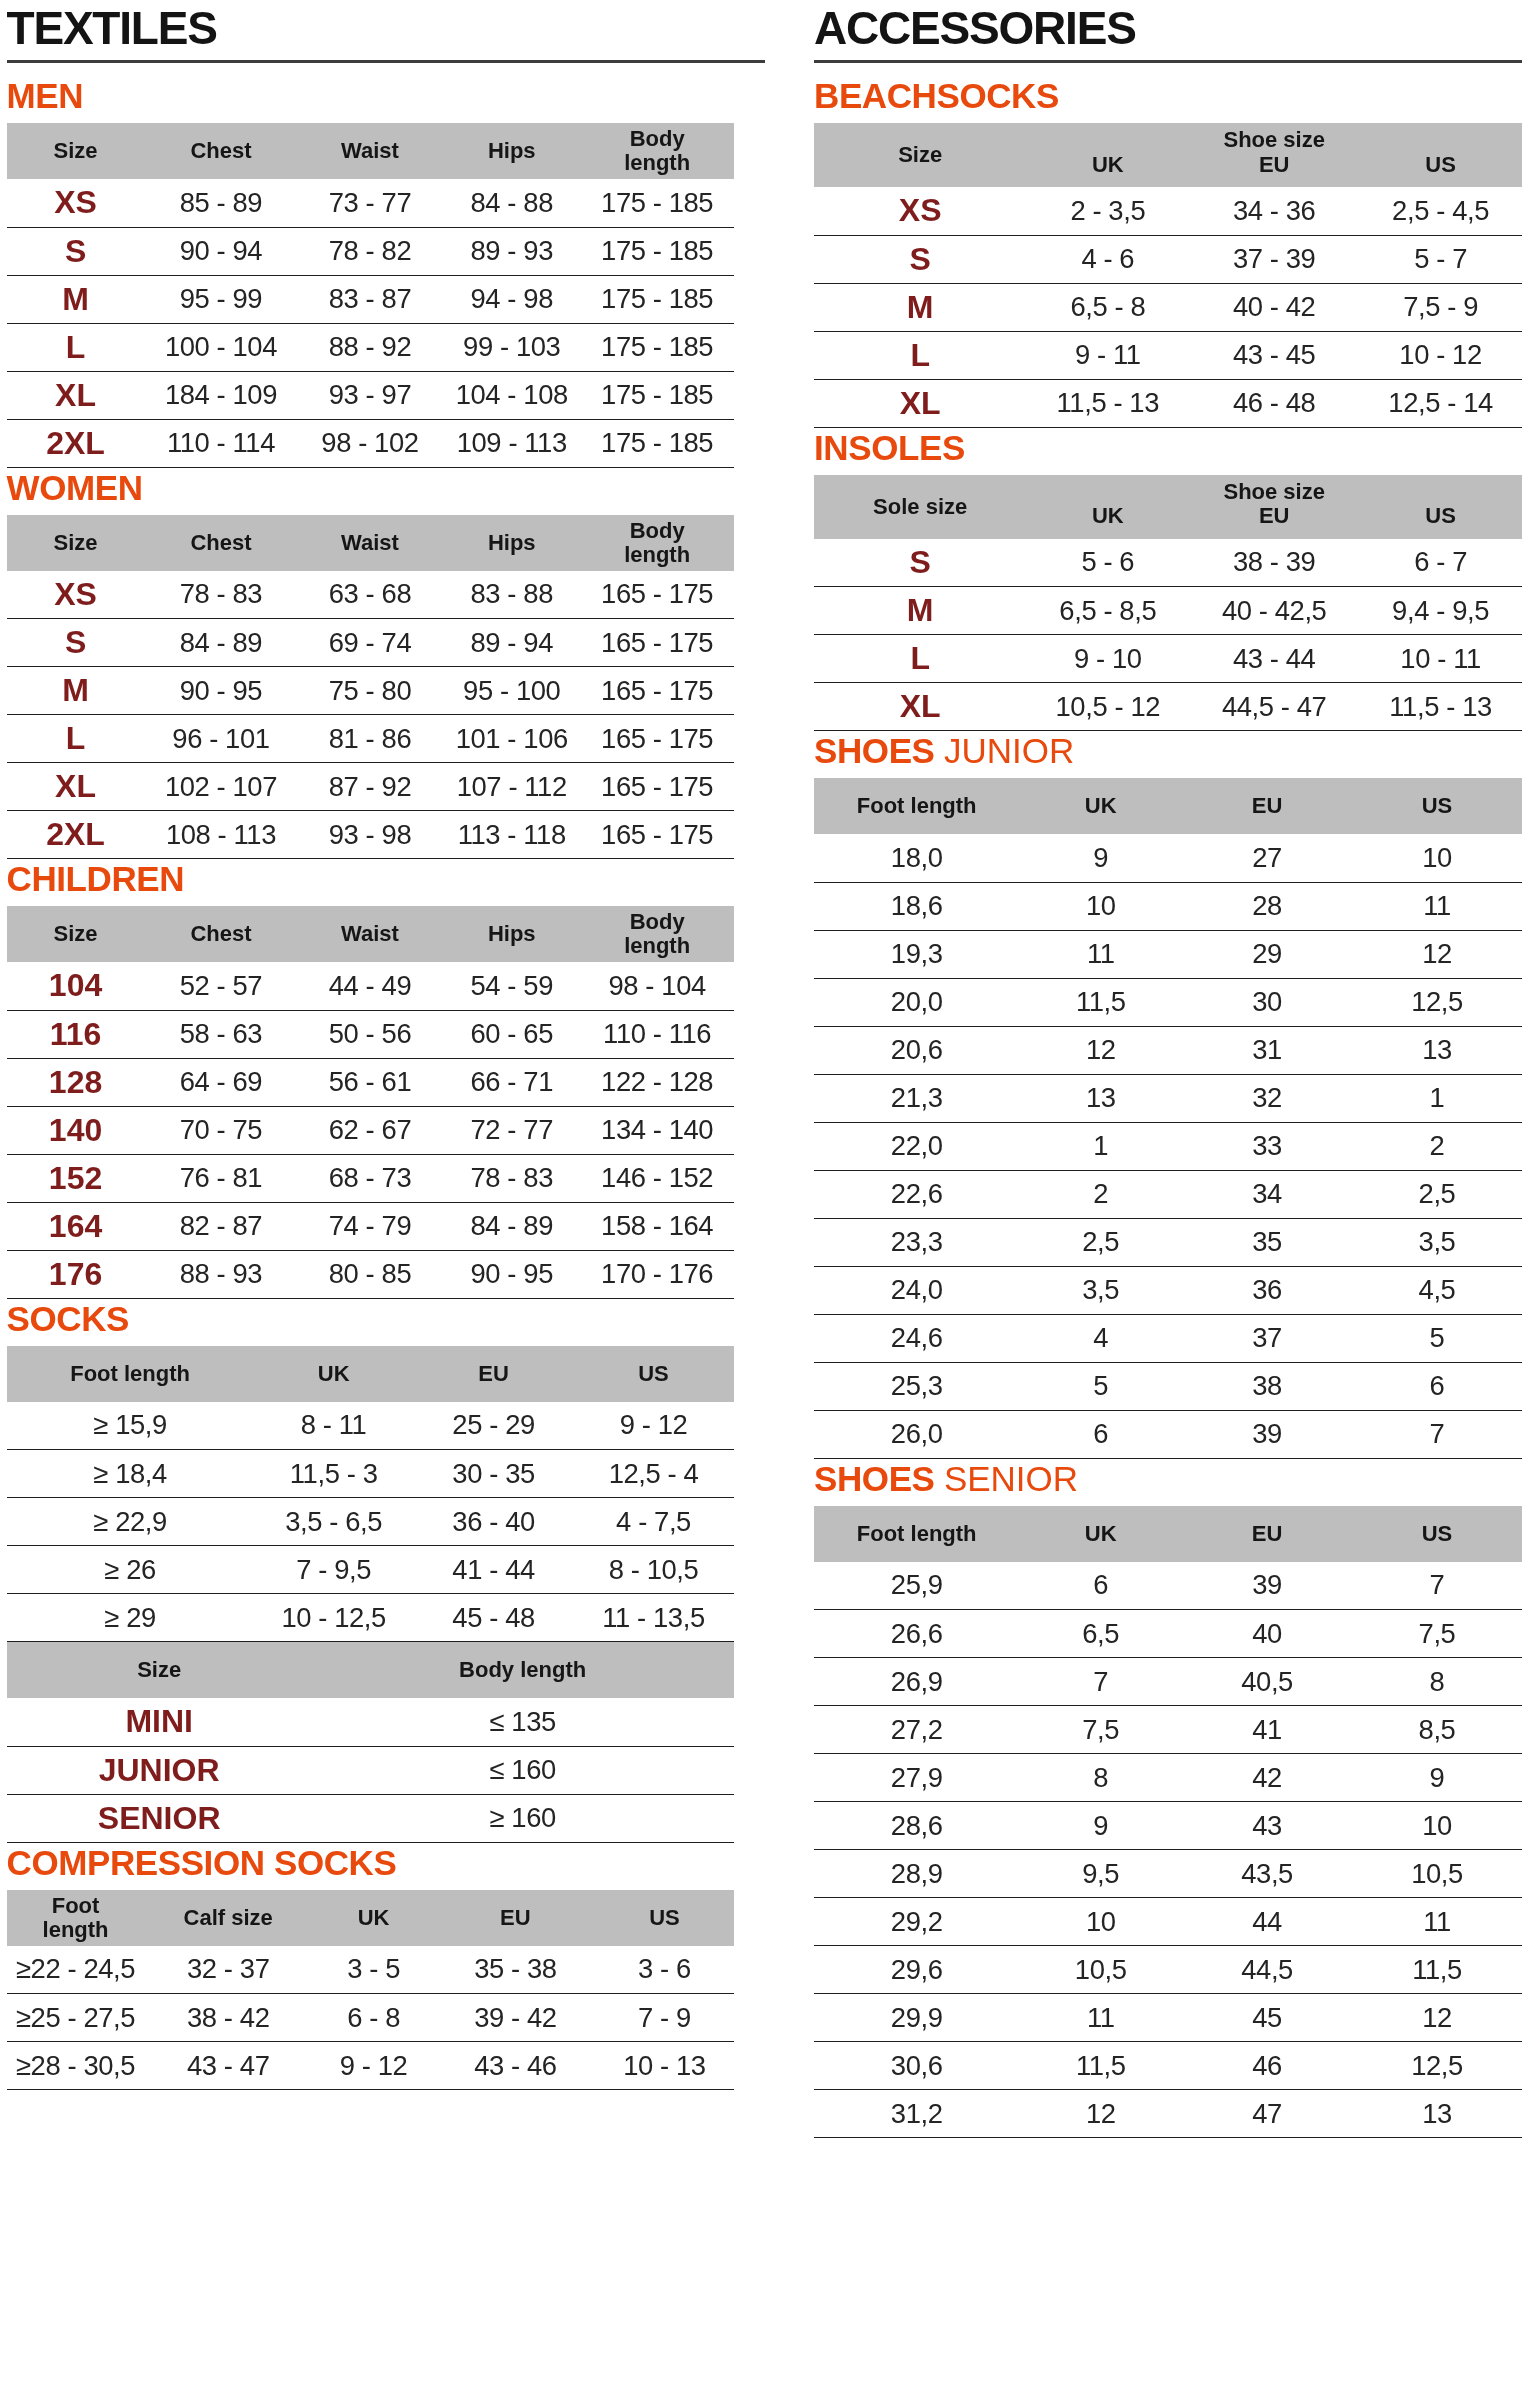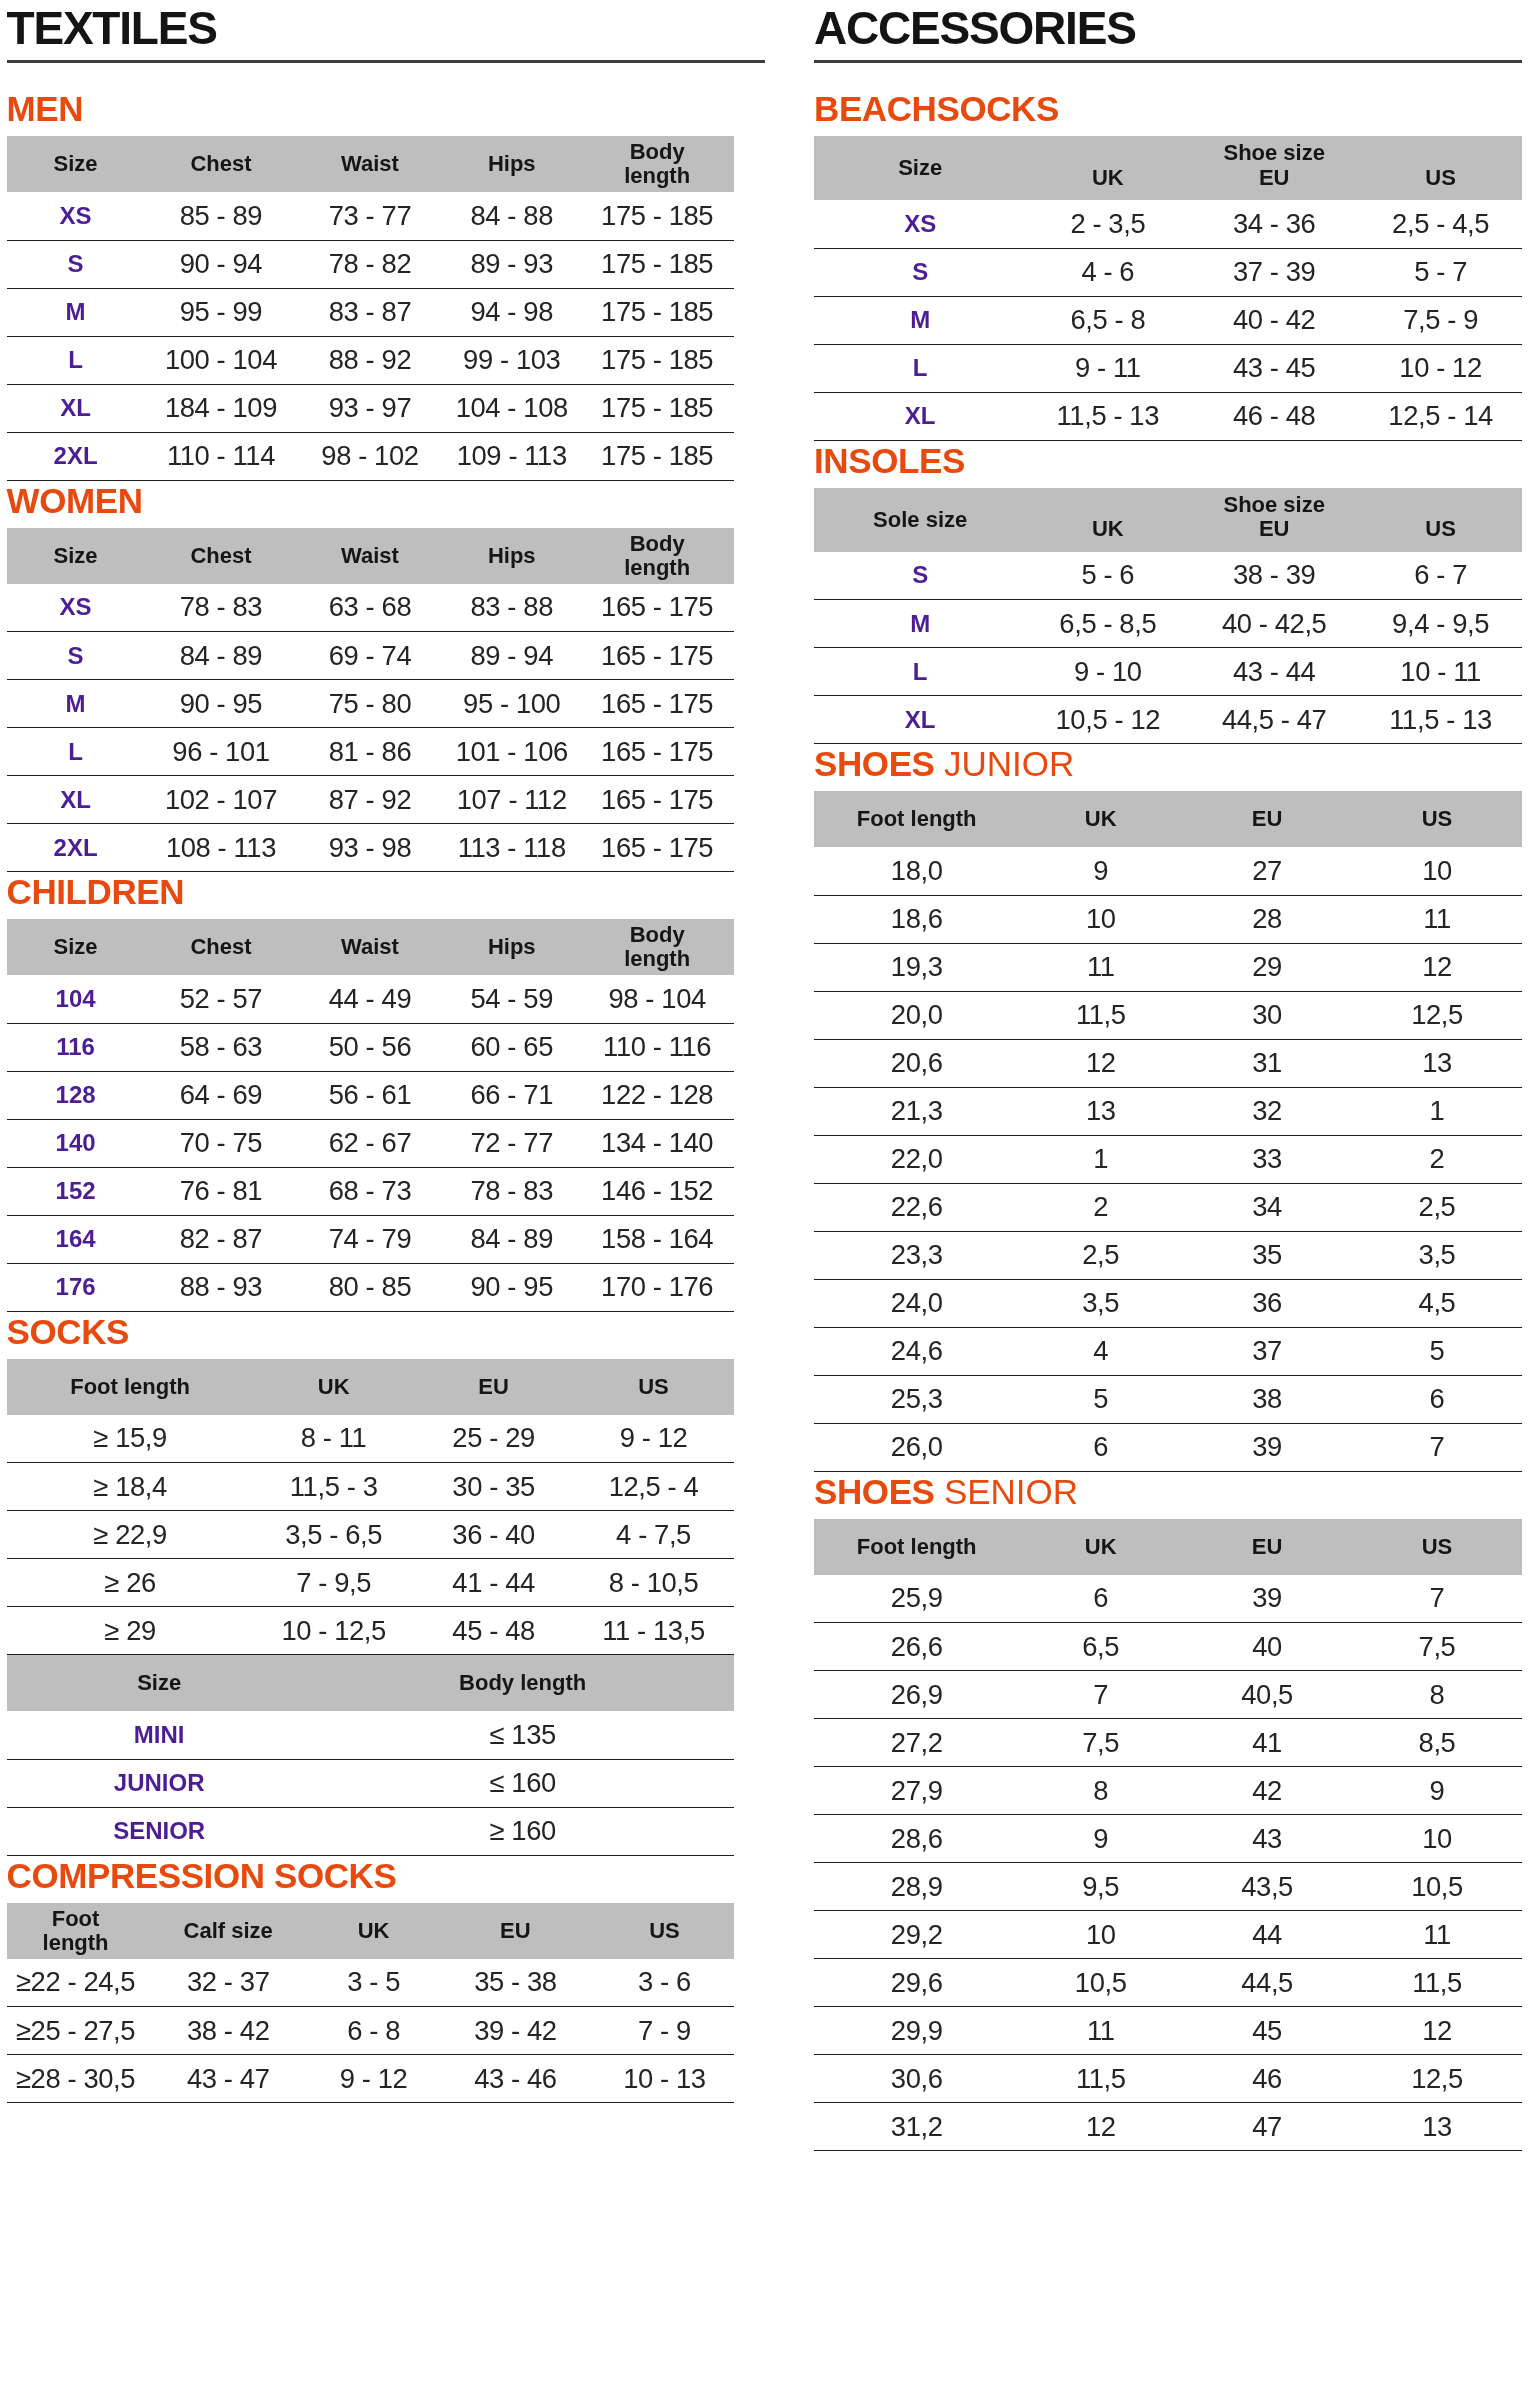--- a/index.html
+++ b/index.html
@@ -14,21 +14,21 @@
   .col-left  { left:6.5px;    width:758px; }
   .col-right { left:814px; width:708px; }
 
   .h1 {
     font-size:46px; font-weight:900; letter-spacing:-1.2px;
     color:#141414; line-height:1; text-transform:uppercase;
   }
   .rule { height:3.2px; background:#3d3d3d; margin-top:9px; }
 
   .sec { }
-  .sec.first { margin-top:26px; }
+  .sec.first { margin-top:13px; }
   .h2 {
     font-size:35px; font-weight:800; letter-spacing:-0.4px;
     color:#e8490d; line-height:39px; margin-bottom:8px; text-transform:uppercase;
   }
   .h2 .light { font-weight:300; letter-spacing:0; }
 
   table.tbl { border-collapse:collapse; table-layout:fixed; }
   .col-left  table.tbl { width:727px; }
   .col-right table.tbl { width:708px; }
 
@@ -45,21 +45,21 @@
   table.two-tier thead tr.tier1 th.grp { height:29px; vertical-align:bottom; padding-bottom:0; }
   table.two-tier thead tr.tier2 th     { height:35px; vertical-align:top;   padding-top:0.8px; }
   table.two-tier thead th.c1           { vertical-align:middle; }
 
   tbody td {
     height:48px; border-bottom:1.6px solid #1f1f1f;
     text-align:center; vertical-align:middle;
     font-size:27.4px; font-weight:400; color:#242424; letter-spacing:-0.4px;
   }
   table.bold-first tbody td.lbl {
-    font-size:24px; font-weight:700; color:#4c1d95; letter-spacing:0;
+    font-size:32px; font-weight:700; color:#7f1d1d; letter-spacing:0;
   }
 </style>
 </head>
 <body>
 
 <div class="col col-left">
   <div class="h1">TEXTILES</div>
   <div class="rule"></div>
 
   <div class="sec first">

